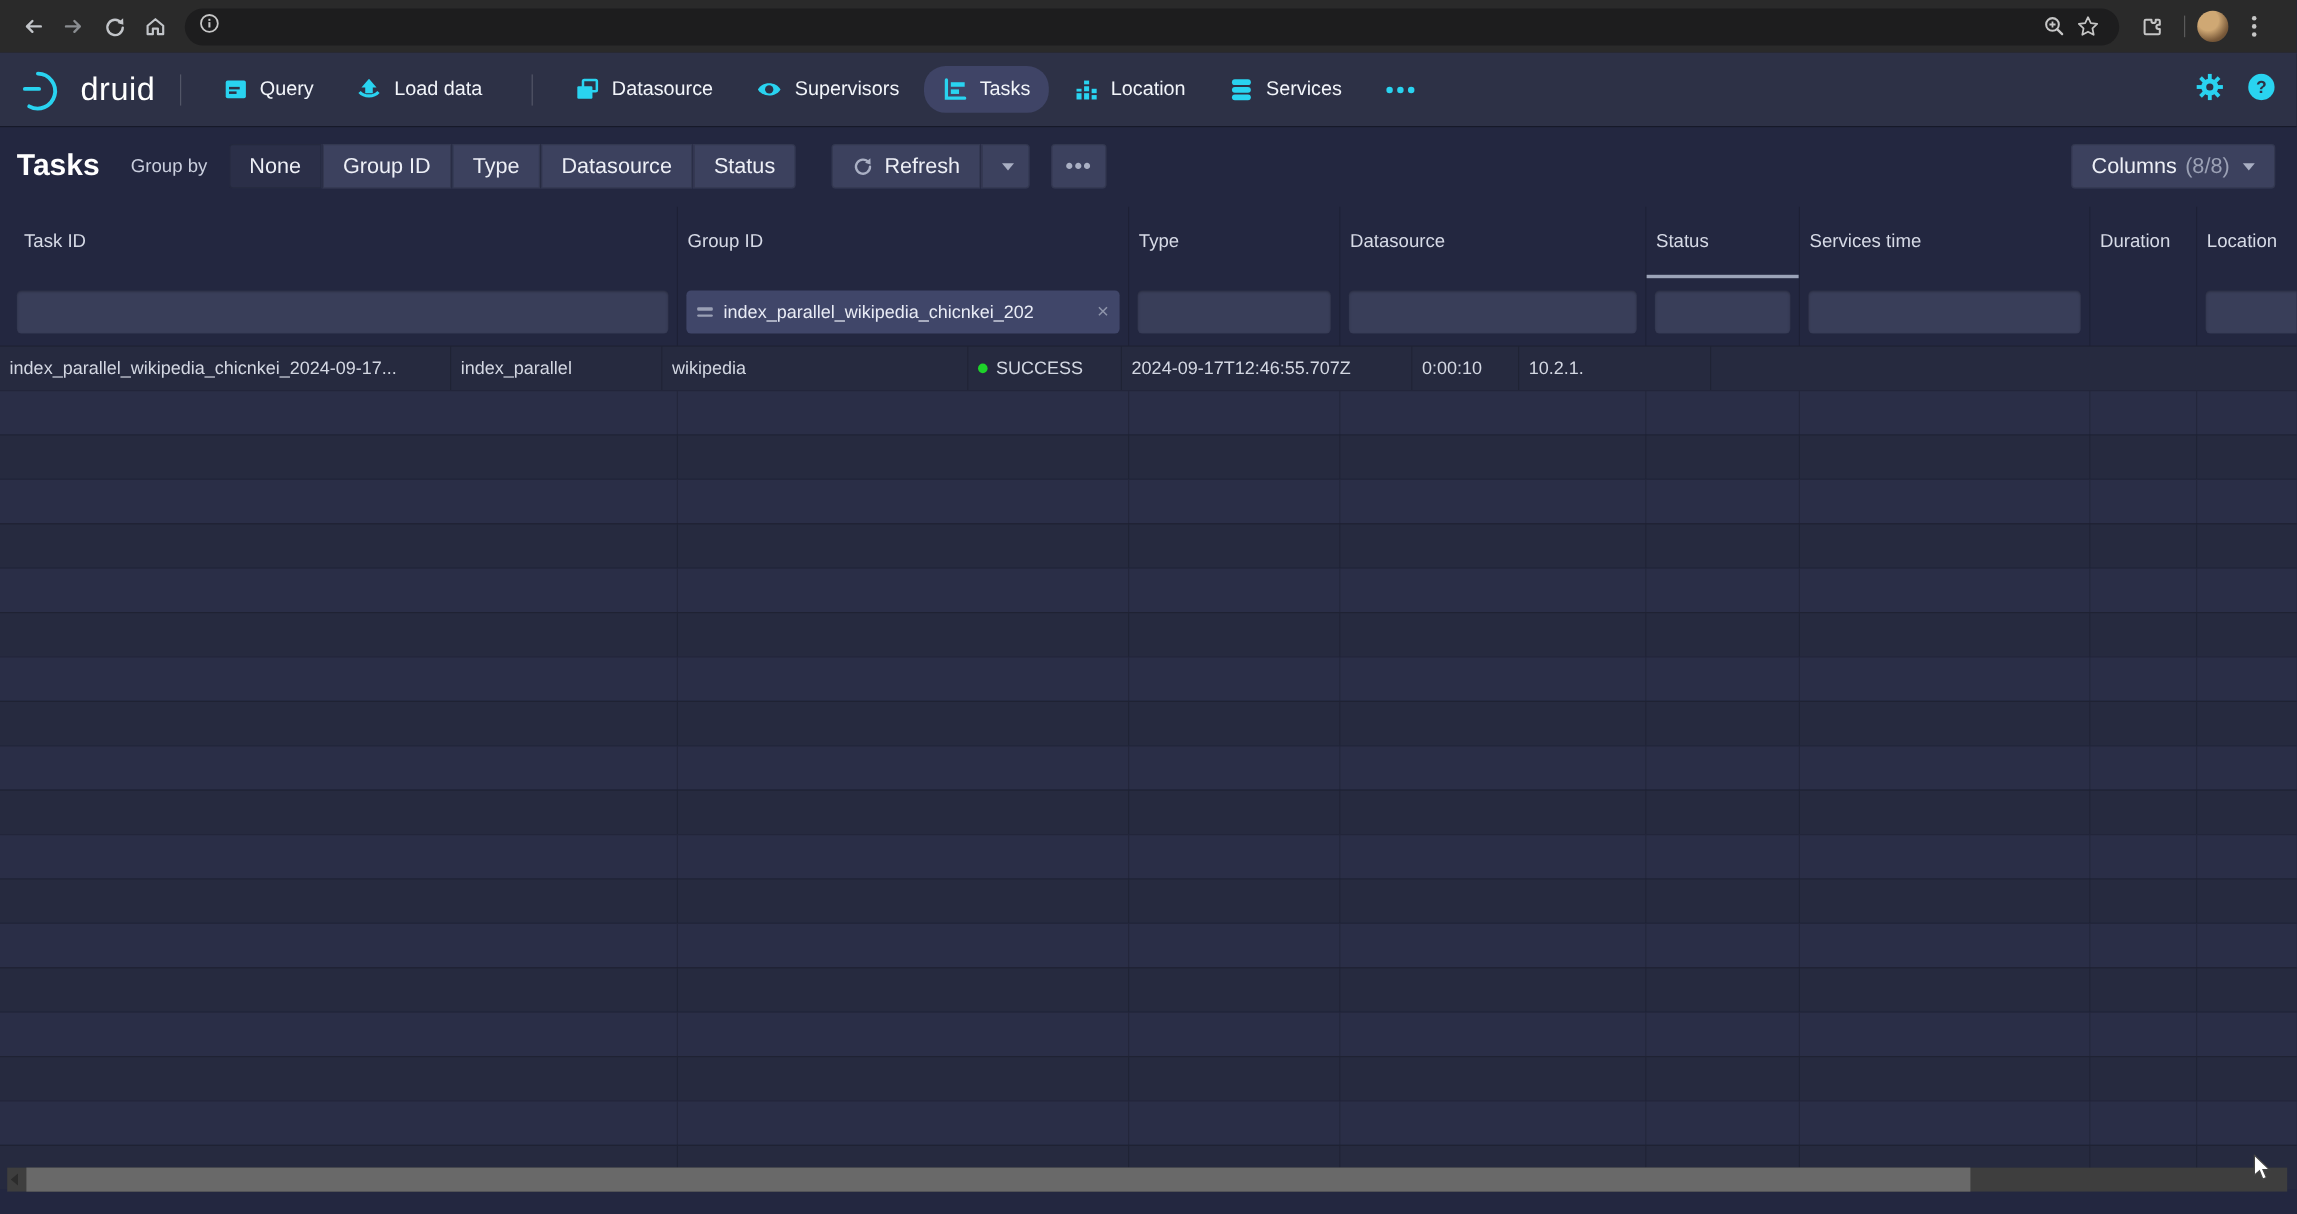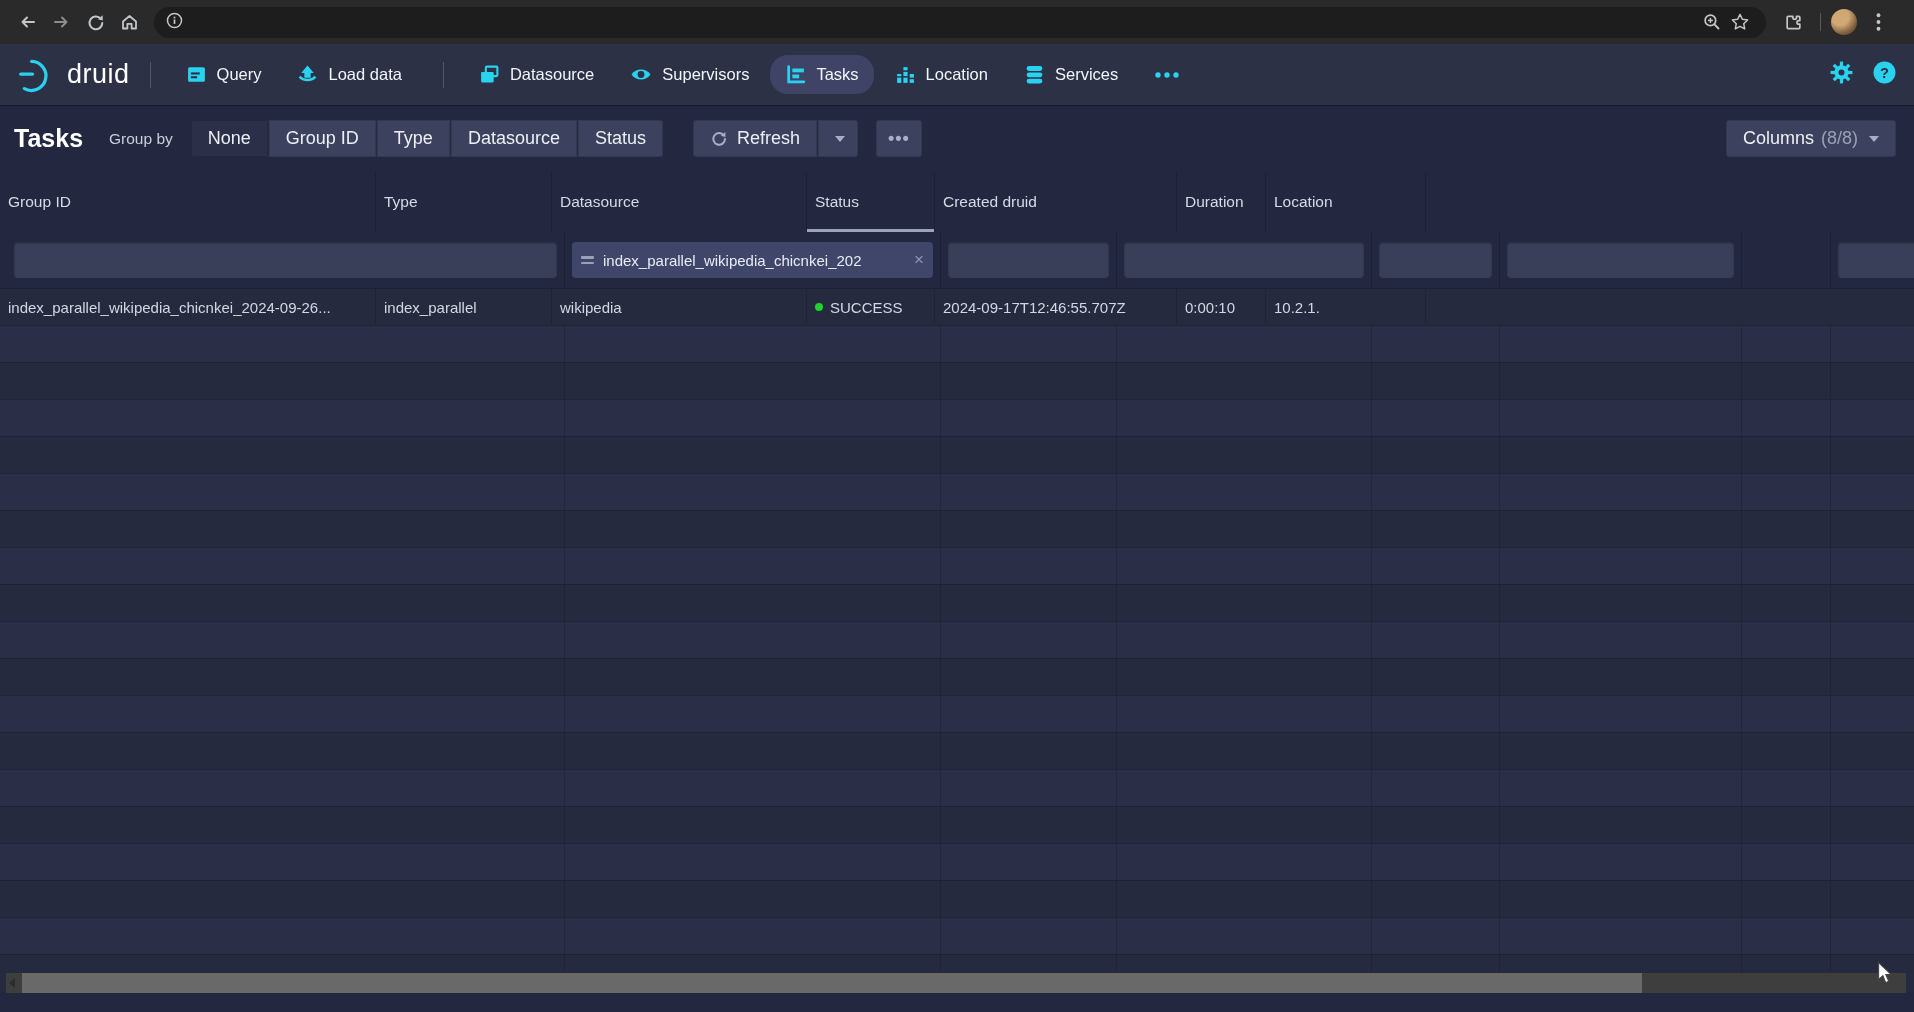--- a/index.html
+++ b/index.html
@@ -278,25 +278,26 @@
   <button class="btn more-btn">•••</button>
   <button class="btn columns-btn">
     <span>Columns</span>
     <span class="dim">(8/8)</span>
     <span class="caret"></span>
   </button>
 </div>
 
 <div class="tablewrap">
   <div class="trow thead">
+    <div class="cell th first c-task">Task ID</div>
     <div class="cell th c-group">Group ID</div>
     <div class="cell th c-type">Type</div>
     <div class="cell th c-ds">Datasource</div>
     <div class="cell th th-underline c-status">Status</div>
-    <div class="cell th c-created">Created druid</div>
+    <div class="cell th c-created">Services time</div>
     <div class="cell th c-dur">Duration</div>
     <div class="cell th c-loc">Location</div>
   </div>
 
   <div class="trow tfilter">
     <div class="cell tf first c-task">
         <input class="filter-input" style="">
       </div>
     <div class="cell tf c-group">
       <div class="chip">
@@ -321,21 +322,21 @@
         <input class="filter-input" style="">
       </div>
     <div class="cell tf c-dur"></div>
     <div class="cell tf c-loc">
         <input class="filter-input" style="">
       </div>
   </div>
 
   <div class="tbody">
     <div class="trow tr">
-      <div class="cell td c-group">index_parallel_wikipedia_chicnkei_2024-09-26...</div>
+      <div class="cell td c-group">index_parallel_wikipedia_chicnkei_2024-09-17...</div>
       <div class="cell td c-type">index_parallel</div>
       <div class="cell td c-ds">wikipedia</div>
       <div class="cell td c-status">
           <span class="dot"></span>
           <span>SUCCESS</span>
         </div>
       <div class="cell td c-created">2024-09-17T12:46:55.707Z</div>
       <div class="cell td c-dur">0:00:10</div>
       <div class="cell td c-loc">10.2.1.</div>
     </div>

